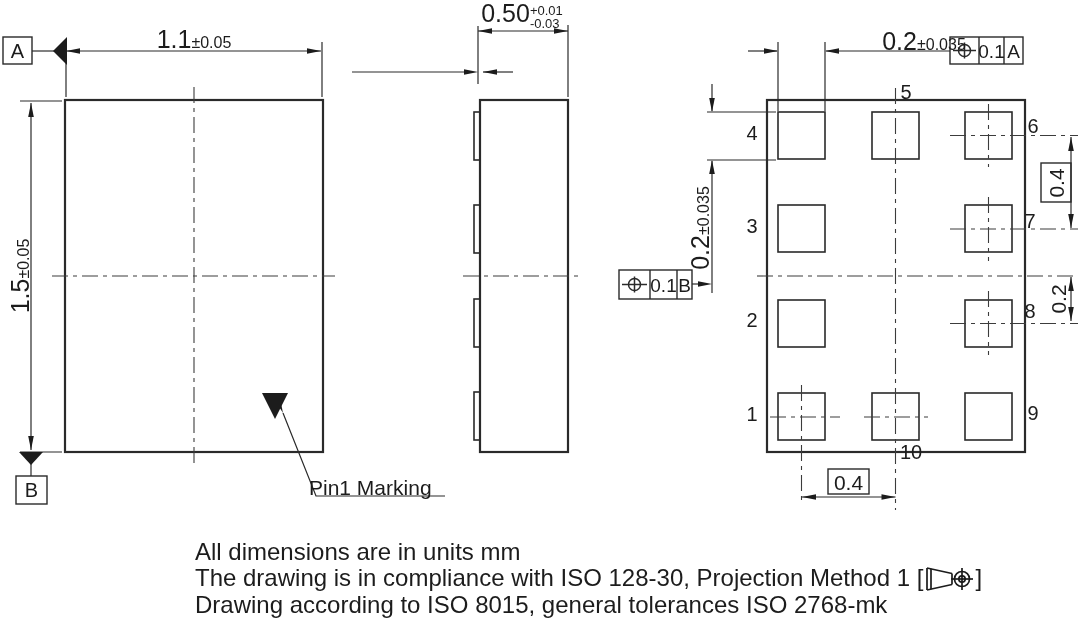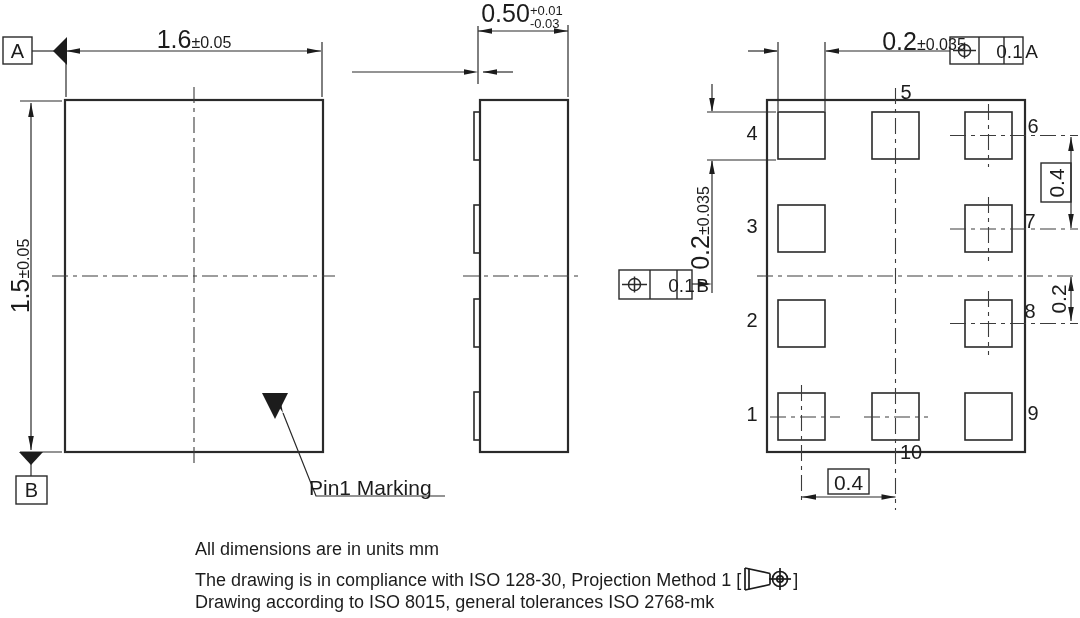--- a/index.html
+++ b/index.html
@@ -10,25 +10,25 @@
   #draw{position:absolute;left:0;top:0;}
   .lbl{
     position:absolute;white-space:nowrap;color:#1c1c1c;
     transform:translate(-50%,-50%);line-height:1;
     font-size:25px;
   }
   .lbl.rot{transform:translate(-50%,-50%) rotate(-90deg);}
   .lbl .tol{font-size:16px;}
   .lbl.small{font-size:20px;}
   .lbl.med{font-size:21px;}
-  .lbl.fcf{font-size:19px;padding-left:36px;}
+  .lbl.fcf{font-size:19px;}
   .stack{display:inline-flex;flex-direction:column;font-size:13px;line-height:13px;vertical-align:7px;text-align:left;}
   .standoff{font-size:21px;line-height:22px;text-align:center;}
   .tl{transform:none;}
-  .note{position:absolute;font-size:18px;line-height:1;white-space:nowrap;color:#1c1c1c;}
+  .note{position:absolute;font-size:24px;line-height:1;white-space:nowrap;color:#1c1c1c;}
   .note svg{vertical-align:-6px;margin:0 2px;}
 </style>
 </head>
 <body>
 
 <div id="canvas">
 
   <svg id="draw" width="1080" height="618" viewBox="0 0 1080 618">
     <g fill="none" stroke="#2a2a2a">
 
@@ -166,21 +166,21 @@
         <polygon points="1071,137 1068.2,151 1073.8,151"></polygon>
         <polygon points="1071,228 1068.2,214 1073.8,214"></polygon>
         <polygon points="1071,277 1068.2,291 1073.8,291"></polygon>
         <polygon points="1071,321 1068.2,307 1073.8,307"></polygon>
         <polygon points="802,497 816,494.2 816,499.8"></polygon>
         <polygon points="895.5,497 881.5,494.2 881.5,499.8"></polygon>
       </g>
     </g>
   </svg>
 
-  <div class="lbl" style="left:194px;top:39px"><span>1.6</span><span class="tol">±0.05</span></div>
+  <div class="lbl" style="left:194px;top:39px"><span>1.1</span><span class="tol">±0.05</span></div>
 
   <div class="lbl rot" style="left:20px;top:276px"><span>1.5</span><span class="tol">±0.05</span></div>
 
   <div class="lbl small" style="left:17.5px;top:51px">A</div>
   <div class="lbl small" style="left:31.5px;top:490px">B</div>
 
   <div class="lbl med tl" style="left:309px;top:477px">Pin1 Marking</div>
 
   <div class="lbl" style="left:522px;top:15px"><span>0.50</span><span class="stack">
         <span>+0.01</span>

